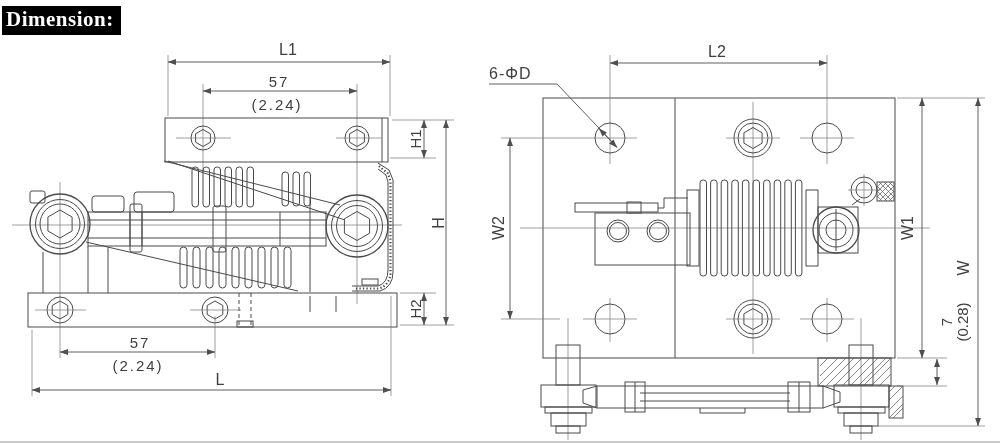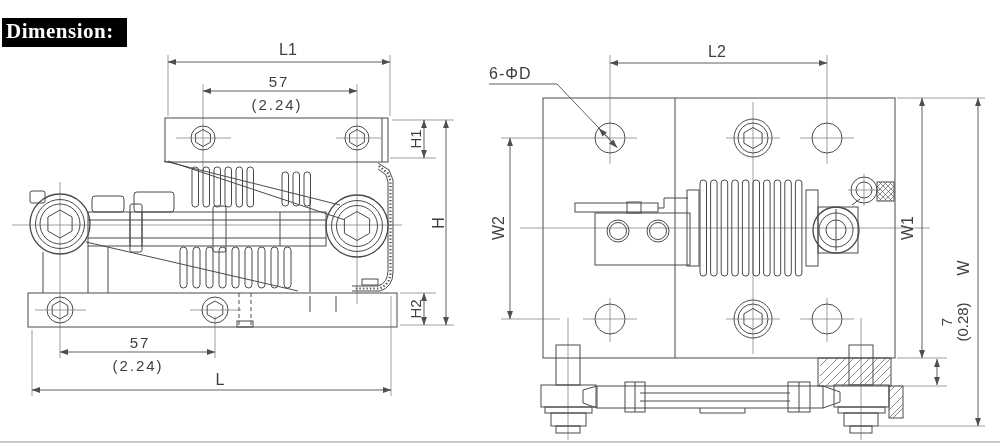--- a/index.html
+++ b/index.html
@@ -1,20 +1,20 @@
 <!DOCTYPE html>
 <html><head>
 <meta charset="utf-8">
 <style>
   html,body{margin:0;padding:0;background:#ffffff;}
   .canvas{position:relative;width:1000px;height:444px;background:#ffffff;overflow:hidden;
           font-family:"Liberation Sans",sans-serif;}
   .title-badge{position:absolute;left:2px;top:6px;background:#000000;color:#ffffff;
                font-family:"Liberation Serif",serif;font-weight:bold;font-size:21px;
-               padding:1px 13px 3px 4px;letter-spacing:0.5px;margin-top:12px;}
+               padding:1px 7px 3px 4px;letter-spacing:0.5px;}
   svg{position:absolute;left:0;top:0;}
   .d{stroke:#4a4a4a;fill:none;stroke-width:1;stroke-linecap:butt;}
   .d2{stroke:#4a4a4a;fill:none;stroke-width:1.3;}
   .c{stroke:#777777;fill:none;stroke-width:0.7;}
   .m{stroke:#4f4f4f;fill:none;stroke-width:0.9;}
   .hatch{stroke:#5a5a5a;fill:none;stroke-width:0.7;}
   .dash{stroke:#4a4a4a;fill:none;stroke-width:1;stroke-dasharray:4 3;}
   .bead{stroke:#4a4a4a;fill:none;stroke-width:2.2;stroke-dasharray:1.3 2.2;}
   text{fill:#3f3f3f;font-family:"Liberation Sans",sans-serif;font-size:15px;}
   .big{font-size:16px;}

